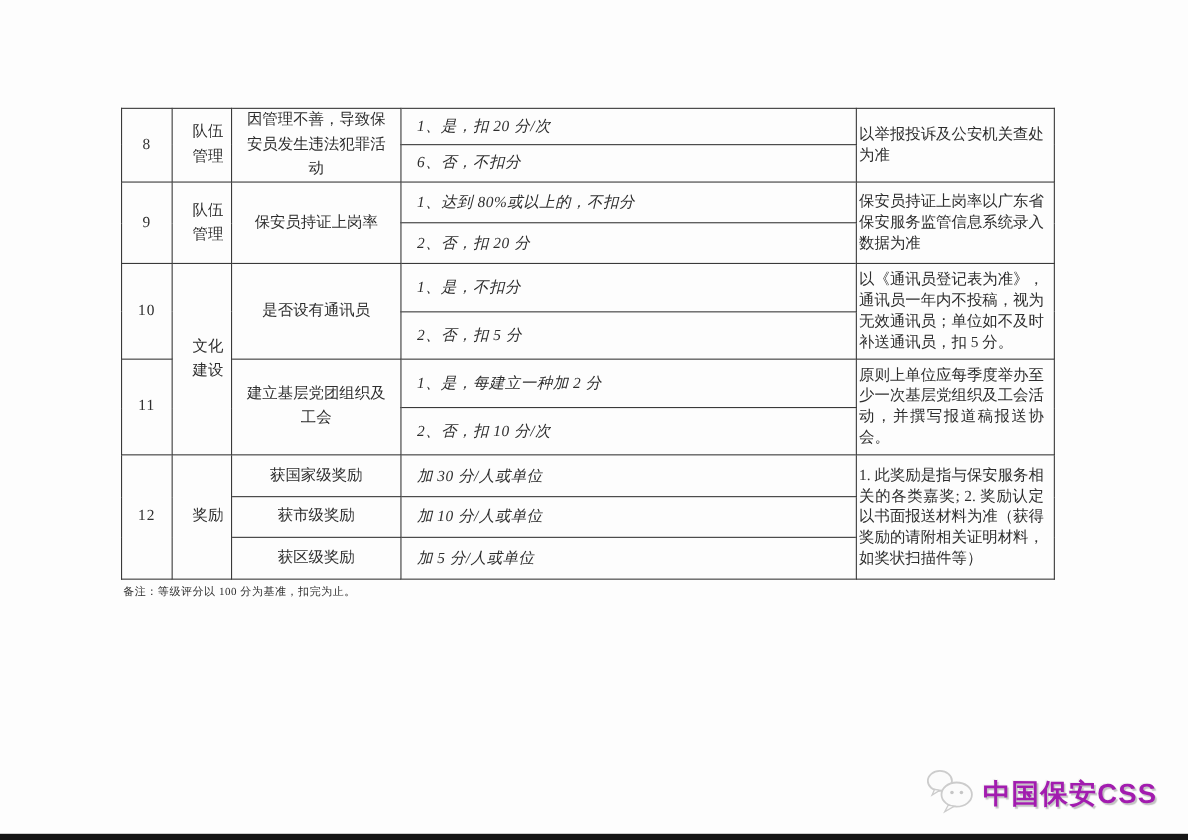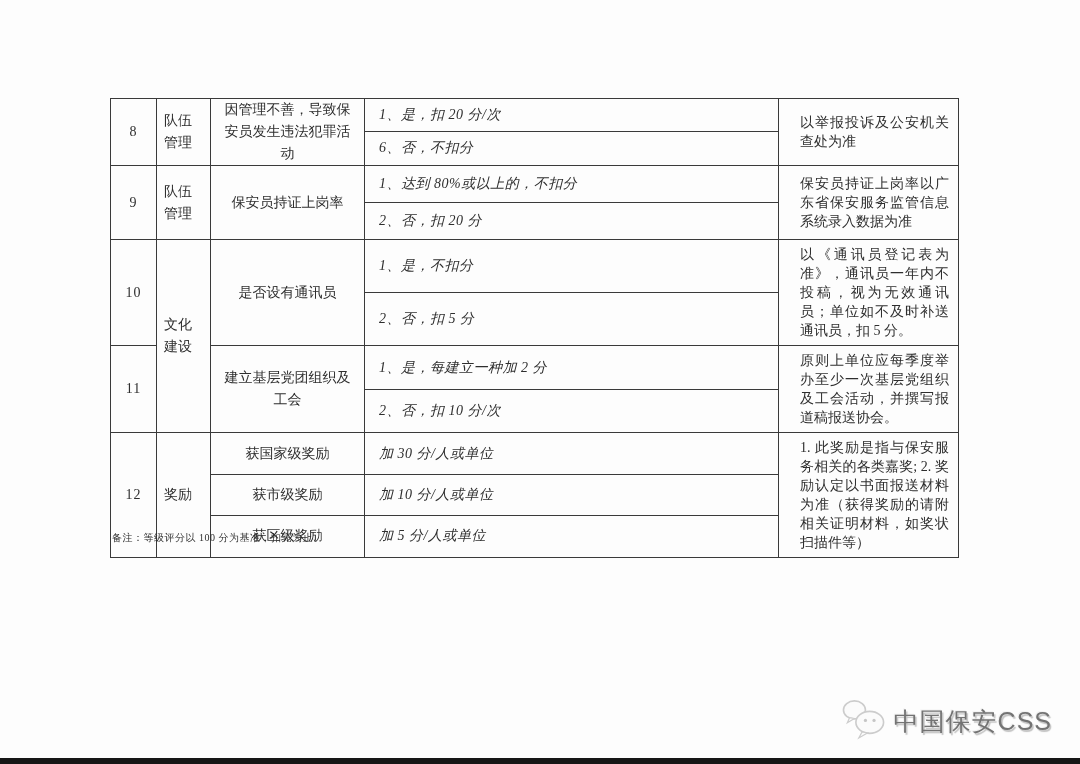--- a/index.html
+++ b/index.html
@@ -21,24 +21,24 @@
     border-collapse: collapse;
     table-layout: fixed;
     font-size: 14px;
   }
   table.score-table td {
     border: 1px solid #3a3a3a;
     vertical-align: middle;
     overflow: hidden;
   }
   td.num   { text-align: center; letter-spacing: 1px; }
-  td.cat   { text-align: left; padding: 0 7px; line-height: 22px; }
+  td.cat   { text-align: right; padding: 0 7px; line-height: 22px; }
   td.item  { text-align: center; padding: 0 10px; line-height: 22px; margin-left: 24px; }
   td.crit  { text-align: left; padding: 0 0 0 14px; letter-spacing: 0.5px; font-style: italic; }
-  td.note  { text-align: justify; padding: 5px 9px 5px 21px; line-height: 19px; }
+  td.note  { text-align: justify; padding: 5px 9px 5px 2px; line-height: 19px; }
   tr.h26 { height: 26px; }
   tr.h27 { height: 27px; }
   tr.h37 { height: 37px; }
   tr.h38 { height: 38px; }
   tr.h41 { height: 41px; }
   tr.h42 { height: 42px; }
   .footnote {
     position: absolute;
     left: 112px;
     top: 531px;
@@ -50,23 +50,24 @@
     right: 28px;
     top: 698px;
     display: flex;
     align-items: center;
     gap: 7px;
   }
   .watermark .wm-text {
     font-family: "Liberation Sans", "DejaVu Sans", sans-serif;
     font-size: 25px;
     letter-spacing: 1px;
-    color: #737373;
+    color: #a21caf;
     text-shadow: 1.5px 1.5px 1px #c2c2c2, -1px -1px 0 #f2f2f2;
     white-space: nowrap;
+    font-weight: bold;
   }
   .bottom-bar {
     position: absolute;
     left: 0;
     bottom: 0;
     width: 100%;
     height: 6px;
     background: #161616;
   }
 </style>

